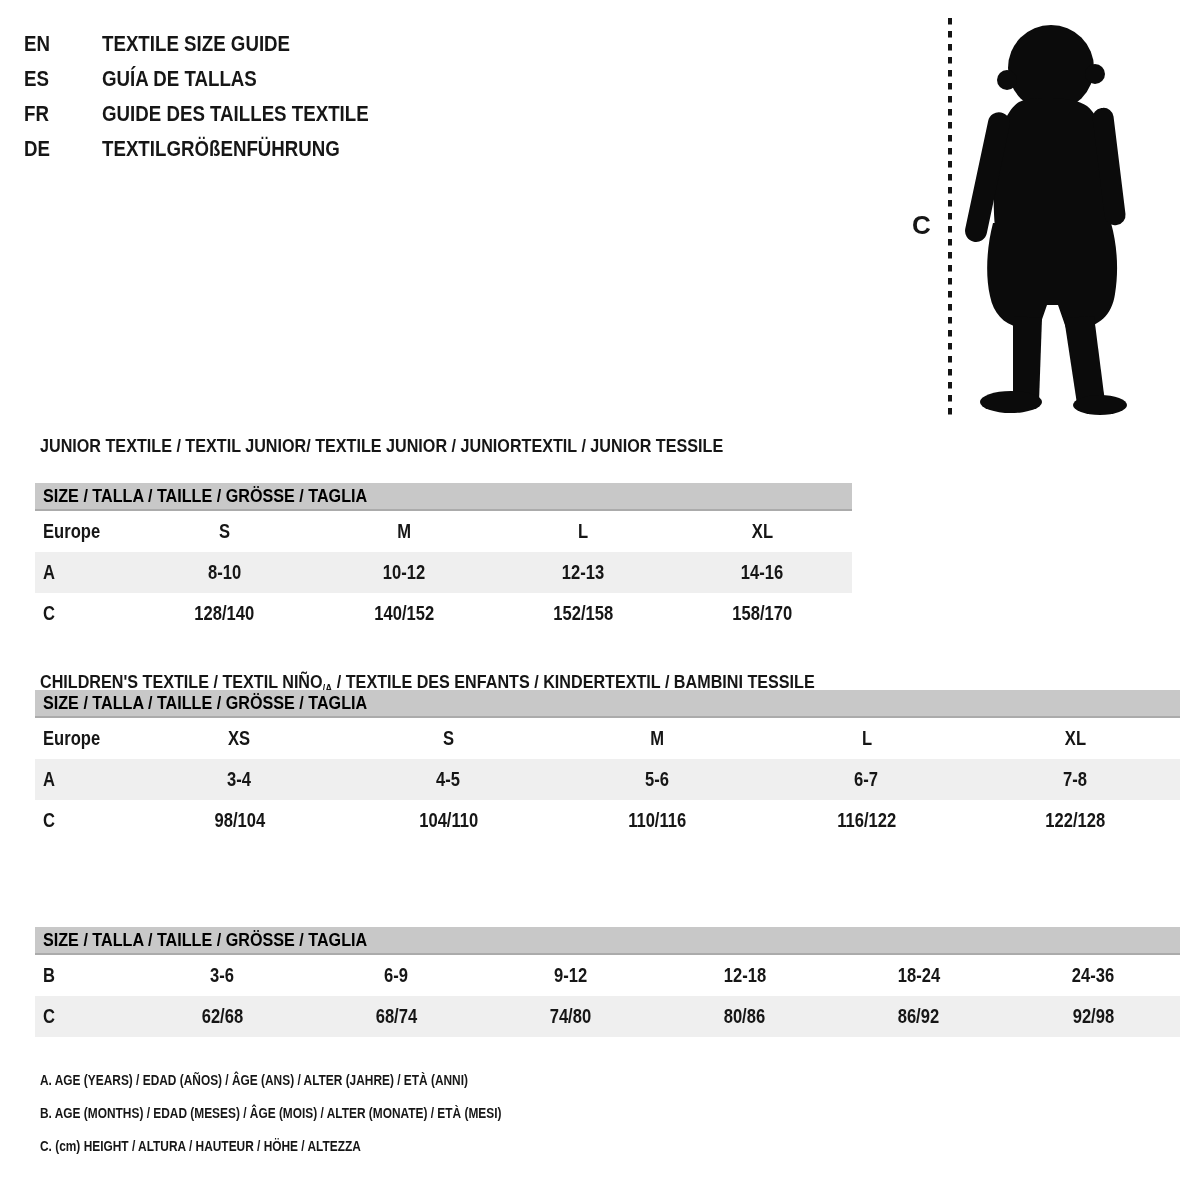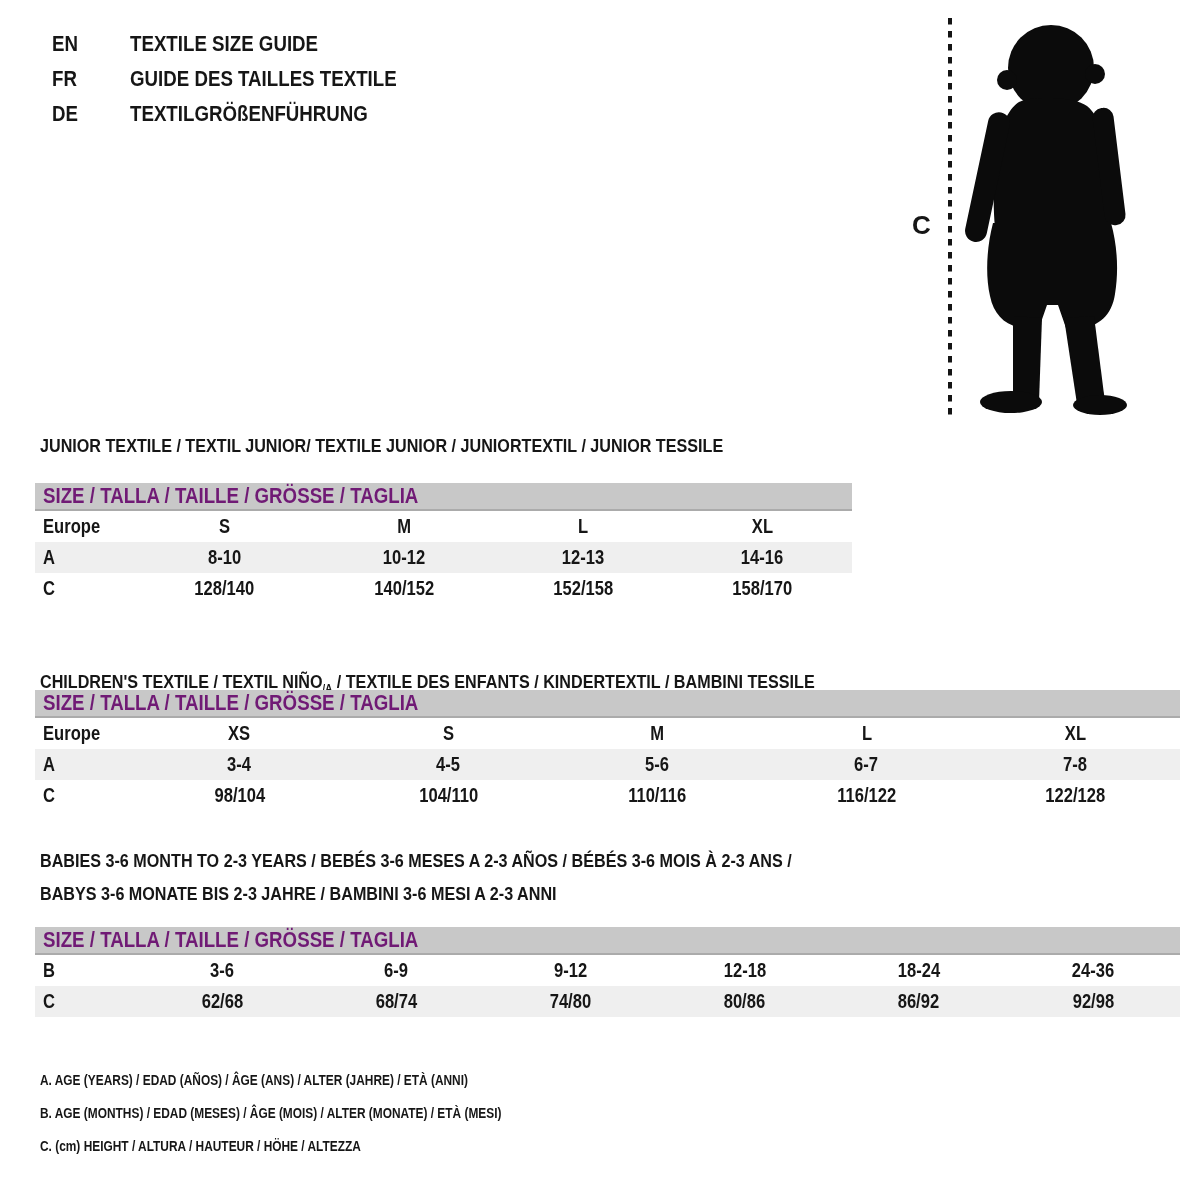--- a/index.html
+++ b/index.html
@@ -6,21 +6,21 @@
   .page {
     position:relative; width:1200px; height:1200px; background:#ffffff;
     font-family:"Liberation Sans", sans-serif; font-weight:700; color:#161616;
     overflow:hidden;
   }
   
   .cond   { display:inline-block; transform:scaleX(0.85); transform-origin:0 50%; white-space:nowrap; }
   .cond-c { display:inline-block; transform:scaleX(0.85); transform-origin:50% 50%; white-space:nowrap; }
 
   
-  .lang-block { position:absolute; left:52px; top:26px; }
+  .lang-block { position:absolute; left:24px; top:26px; }
   .lang-row  { display:flex; align-items:center; height:35px; font-size:22px; }
   .lang-row .code { width:78px; flex:none; }
 
   
   .measure-line  { position:absolute; left:946px; top:16px; }
   .measure-label { position:absolute; left:912px; top:210px; font-size:26px; }
   .figure        { position:absolute; left:963px; top:16px; }
 
   
   .sec-title { position:absolute; left:40px; font-size:19px; line-height:24px; }
@@ -29,40 +29,44 @@
   .t-babies   { top:844px; line-height:33px; }
   .subs { font-size:0.60em; position:relative; top:4px; }
 
   
   .size-table { position:absolute; left:35px; }
   .tbl-junior   { top:483px; width:817px;  }
   .tbl-children { top:690px; width:1145px; }
   .tbl-babies   { top:927px; width:1145px; }
   .thead {
     height:26px; background:#c8c8c8; border-bottom:2px solid #ababab;
-    display:flex; align-items:center; padding-left:8px; font-size:22px; color:#701a75;
+    display:flex; align-items:center; padding-left:8px; font-size:19px; color:#000000;
   }
-  .trow { display:flex; align-items:center; height:31px; font-size:19.5px; }
+  .trow { display:flex; align-items:center; height:41px; font-size:19.5px; }
   .trow.alt { background:#efefef; }
   .trow .lbl { width:100px; padding-left:8px; box-sizing:border-box; flex:none; text-align:left; }
   .trow .val { flex:1 1 0; text-align:center; }
 
   
   .footnotes { position:absolute; left:40px; top:1063px; font-size:14px; }
   .footnote  { display:flex; align-items:center; height:33px; }
 </style>
 </head>
 <body>
 
 <div class="page">
 
   <div class="lang-block">
     <div class="lang-row">
       <span class="code"><span class="cond">EN</span></span>
       <span><span class="cond">TEXTILE SIZE GUIDE</span></span>
+    </div>
+    <div class="lang-row">
+      <span class="code"><span class="cond">ES</span></span>
+      <span><span class="cond">GUÍA DE TALLAS</span></span>
     </div>
     <div class="lang-row">
       <span class="code"><span class="cond">FR</span></span>
       <span><span class="cond">GUIDE DES TAILLES TEXTILE</span></span>
     </div>
     <div class="lang-row">
       <span class="code"><span class="cond">DE</span></span>
       <span><span class="cond">TEXTILGRÖßENFÜHRUNG</span></span>
     </div>
   </div>
@@ -149,24 +153,20 @@
     <div class="trow">
       <span class="lbl"><span class="cond">C</span></span>
       <span class="val"><span class="cond-c">98/104</span></span>
       <span class="val"><span class="cond-c">104/110</span></span>
       <span class="val"><span class="cond-c">110/116</span></span>
       <span class="val"><span class="cond-c">116/122</span></span>
       <span class="val"><span class="cond-c">122/128</span></span>
     </div>
   </div>
 
-  <div class="sec-title t-babies">
-    <div><span class="cond">BABIES 3-6 MONTH TO 2-3 YEARS / BEBÉS 3-6 MESES A 2-3 AÑOS / BÉBÉS 3-6 MOIS À 2-3 ANS /</span></div>
-    <div><span class="cond">BABYS 3-6 MONATE BIS 2-3 JAHRE / BAMBINI 3-6 MESI A 2-3 ANNI</span></div>
-  </div>
   <div class="size-table tbl-babies">
     <div class="thead">
       <span class="cond">SIZE / TALLA / TAILLE / GRÖSSE / TAGLIA</span>
     </div>
     <div class="trow">
       <span class="lbl"><span class="cond">B</span></span>
       <span class="val"><span class="cond-c">3-6</span></span>
       <span class="val"><span class="cond-c">6-9</span></span>
       <span class="val"><span class="cond-c">9-12</span></span>
       <span class="val"><span class="cond-c">12-18</span></span>

